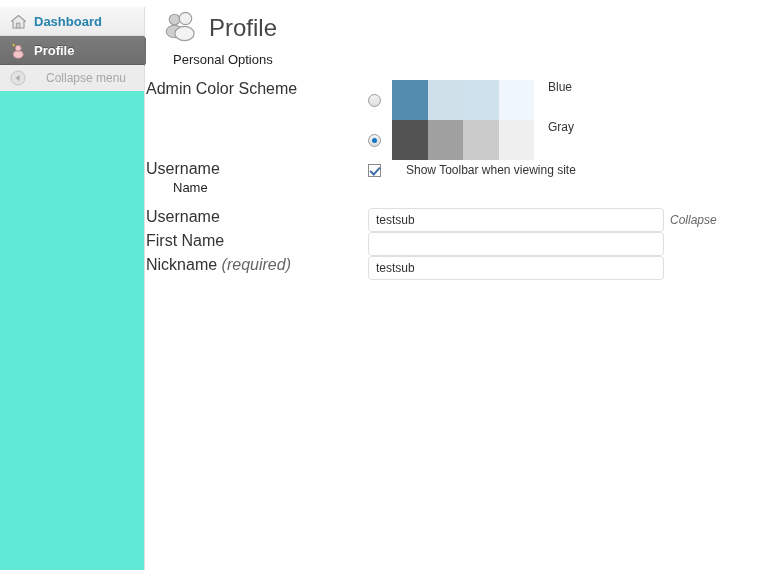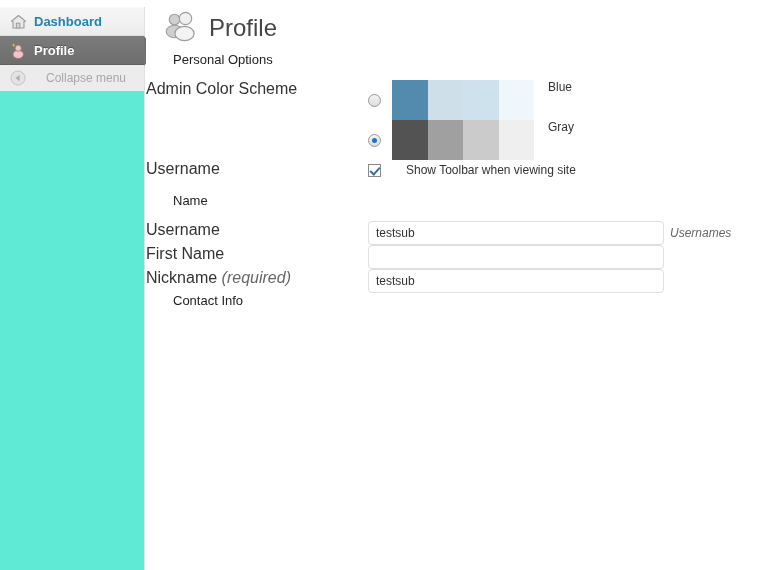--- a/index.html
+++ b/index.html
@@ -117,21 +117,21 @@
     color: #464646;
     line-height: 1;
   }
   .section-heading {
     font-size: 13px;
     font-weight: normal;
     color: #222222;
     padding-left: 27px;
   }
   #heading-personal { margin-top: 4px; }
-  #heading-name { margin-top: 13px; }
+  #heading-name { margin-top: 0px; }
   #heading-contact { margin-top: 0px; }
 
   table.form-table {
     border-collapse: collapse;
     width: 600px;
     margin-left: 0;
     table-layout: fixed;
   }
   table.form-table td, table.form-table th {
     padding: 0;
@@ -403,21 +403,21 @@
 
     <h3 class="section-heading" id="heading-name">Name</h3>
 
     <table class="form-table">
       <tbody>
           <tr>
         <th class="ft-label">Username</th>
         <td class="ft-field">
           <span class="field-row-inline">
             <input class="tinput" type="text" readonly="" value="testsub" style="">
-            <span class="field-help">Usernames</span>
+            <span class="field-help">Collapse</span>
           </span>
         </td>
       </tr>
       <tr>
         <th class="ft-label">First Name</th>
         <td class="ft-field">
           <input class="tinput" type="text" value="" style="">
         </td>
       </tr>
       <tr>
@@ -425,17 +425,16 @@
           <span>Nickname</span>
           <span class="req">(required)</span>
         </th>
         <td class="ft-field">
           <input class="tinput" type="text" value="testsub" style="">
         </td>
       </tr>
     </tbody>
       </table>
 
-    <h3 class="section-heading" id="heading-contact">Contact Info</h3>
 
 
   </div>
 </div>
 
 </body></html>

